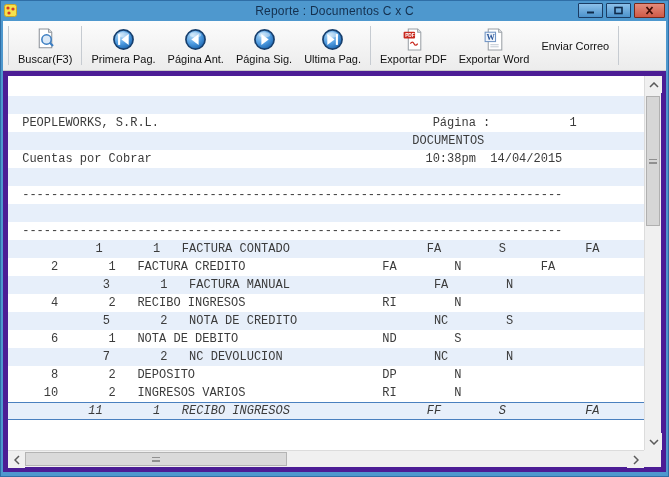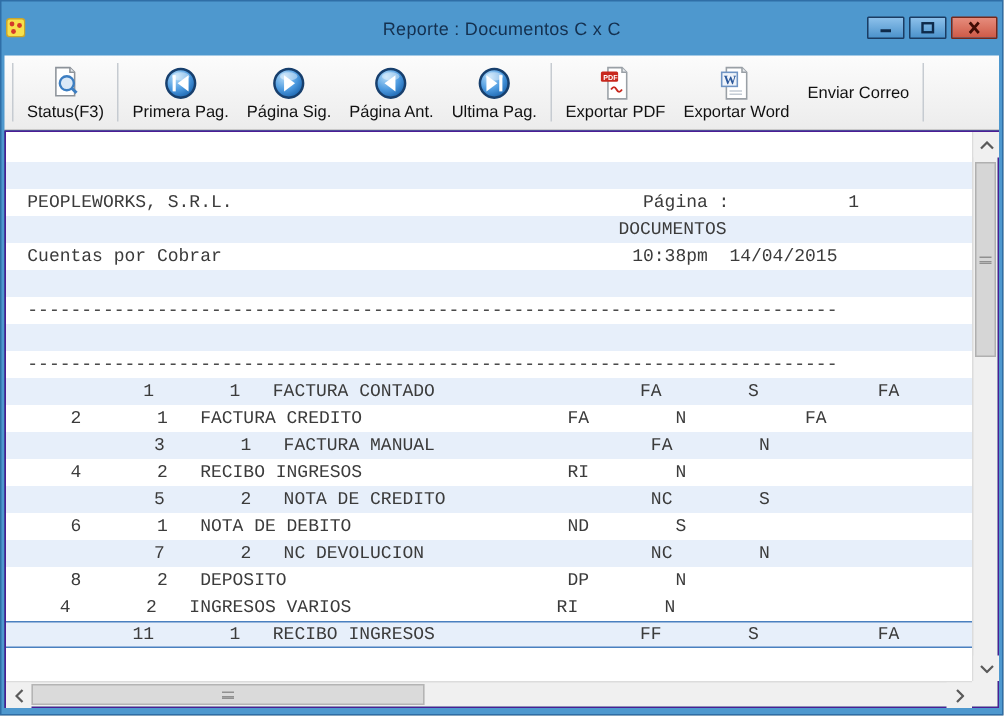--- a/index.html
+++ b/index.html
@@ -12,21 +12,21 @@
   body{background:#888;font-family:"Liberation Sans",sans-serif;}
   .window{
     width:669px;height:477px;
     background:var(--titlebar);
     display:flex;flex-direction:column;
     padding:0 3px 5px 3px;
     box-shadow:inset 0 0 0 1px #2f6ea6;
     position:relative;
   }
   
-  .titlebar{height:37px;display:flex;align-items:center;position:relative;flex:0 0 auto;}
+  .titlebar{height:21px;display:flex;align-items:center;position:relative;flex:0 0 auto;}
   .title{
     position:absolute;left:0;right:0;text-align:center;
     font-size:12px;color:#14304f;letter-spacing:.2px;
   }
   .appicon{width:13px;height:13px;margin-left:1px;display:block;z-index:1;}
   .wbtns{margin-left:auto;display:flex;gap:3px;z-index:1;padding-right:1px;}
   .wbtn{
     width:25px;height:15px;border:1px solid #1b3c63;
     background:linear-gradient(#8cc0ea,#4c93cc);
     display:flex;align-items:center;justify-content:center;border-radius:1px;
@@ -40,31 +40,31 @@
     border-bottom:1px solid #c9c9c9;
     display:flex;align-items:stretch;padding:1px 2px;
   }
   .tbtn{display:flex;flex-direction:column;align-items:center;justify-content:center;padding:2px 6px;gap:1px;}
   .tbtn .ticon svg{width:25px;height:25px;display:block;}
   .tlabel{font-size:11px;color:#111;white-space:nowrap;}
   .tsep{width:1px;background:#c6cbd1;margin:4px 3px;}
   
   .content{
     flex:1 1 auto;min-height:0;
-    border:1px solid #4c1d95;background:#0c4a6e;
+    border:5px solid #4c1d95;background:#4d7c0f;
     display:grid;grid-template-columns:1fr 17px;grid-template-rows:1fr 17px;
   }
   .viewport{overflow:hidden;background:#fff;padding-top:2px;}
   .rline{
     height:18px;line-height:18px;padding-left:7px;
     font-family:"Liberation Mono",monospace;font-size:12px;
     color:#3b3b3b;white-space:pre;
   }
   .rline.b{background:var(--stripe);text-align:center;}
-  .rline.sel{border-top:1px solid var(--selection);border-bottom:1px solid var(--selection);line-height:16px;}
+  .rline.sel{border-top:1px solid var(--selection);border-bottom:1px solid var(--selection);line-height:16px;font-style:italic;}
   
   .vscroll{position:relative;background:#f0f0f0;border-left:1px solid #dcdcdc;}
   .hscroll{position:relative;background:#f0f0f0;border-top:1px solid #dcdcdc;}
   .sarrow{position:absolute;width:17px;height:17px;display:flex;align-items:center;justify-content:center;background:#f0f0f0;}
   .vscroll .up{top:0;left:0;}
   .vscroll .down{bottom:0;left:0;}
   .hscroll .left{left:0;top:0;}
   .hscroll .right{right:0;top:0;}
   .vthumb{
     position:absolute;left:1px;width:14px;top:20px;height:130px;
@@ -120,21 +120,21 @@
 
     <div class="tbtn">
       <span class="ticon">
         <svg viewBox="0 0 24 24">
           <path d="M6 2 h9 l3 3 v15 H6 z" fill="#fff" stroke="#8d939a"></path>
           <path d="M15 2 v3 h3" fill="#e7eaee" stroke="#8d939a"></path>
           <circle cx="13" cy="12" r="4.5" fill="rgba(190,215,240,.55)" stroke="#3c7ec2" stroke-width="1.5"></circle>
           <line x1="16.2" y1="15.2" x2="19.2" y2="18.2" stroke="#3c7ec2" stroke-width="2"></line>
         </svg>
       </span>
-      <span class="tlabel">Status(F3)</span>
+      <span class="tlabel">Buscar(F3)</span>
     </div>
 
     <div class="tsep"></div>
 
     <div class="tbtn">
       <span class="ticon">
         <svg viewBox="0 0 24 24">
           <defs>
               <radialGradient id="n1" cx="35%" cy="28%" r="80%">
             <stop offset="0" stop-color="#b5dcf8"></stop>
@@ -148,50 +148,50 @@
           <polygon points="17,6.8 17,17.2 10,12" fill="#fff"></polygon>
         </svg>
       </span>
       <span class="tlabel">Primera Pag.</span>
     </div>
 
     <div class="tbtn">
       <span class="ticon">
         <svg viewBox="0 0 24 24">
           <defs>
+              <radialGradient id="n2" cx="35%" cy="28%" r="80%">
+            <stop offset="0" stop-color="#b5dcf8"></stop>
+                <stop offset=".55" stop-color="#4e9be0"></stop>
+                <stop offset="1" stop-color="#1660ab"></stop>
+          </radialGradient>
+            </defs>
+          <circle cx="12" cy="12" r="9.2" fill="url(#n2)" stroke="#173f6d" stroke-width="1.6"></circle>
+          <ellipse cx="12" cy="7.6" rx="5.6" ry="2.6" fill="rgba(255,255,255,.4)"></ellipse>
+          <polygon points="15,6.8 15,17.2 8,12" fill="#fff"></polygon>
+        </svg>
+      </span>
+      <span class="tlabel">Página Ant.</span>
+    </div>
+
+    <div class="tbtn">
+      <span class="ticon">
+        <svg viewBox="0 0 24 24">
+          <defs>
               <radialGradient id="n3" cx="35%" cy="28%" r="80%">
             <stop offset="0" stop-color="#b5dcf8"></stop>
                 <stop offset=".55" stop-color="#4e9be0"></stop>
                 <stop offset="1" stop-color="#1660ab"></stop>
           </radialGradient>
             </defs>
           <circle cx="12" cy="12" r="9.2" fill="url(#n3)" stroke="#173f6d" stroke-width="1.6"></circle>
           <ellipse cx="12" cy="7.6" rx="5.6" ry="2.6" fill="rgba(255,255,255,.4)"></ellipse>
           <polygon points="9,6.8 9,17.2 16,12" fill="#fff"></polygon>
         </svg>
       </span>
       <span class="tlabel">Página Sig.</span>
-    </div>
-
-    <div class="tbtn">
-      <span class="ticon">
-        <svg viewBox="0 0 24 24">
-          <defs>
-              <radialGradient id="n2" cx="35%" cy="28%" r="80%">
-            <stop offset="0" stop-color="#b5dcf8"></stop>
-                <stop offset=".55" stop-color="#4e9be0"></stop>
-                <stop offset="1" stop-color="#1660ab"></stop>
-          </radialGradient>
-            </defs>
-          <circle cx="12" cy="12" r="9.2" fill="url(#n2)" stroke="#173f6d" stroke-width="1.6"></circle>
-          <ellipse cx="12" cy="7.6" rx="5.6" ry="2.6" fill="rgba(255,255,255,.4)"></ellipse>
-          <polygon points="15,6.8 15,17.2 8,12" fill="#fff"></polygon>
-        </svg>
-      </span>
-      <span class="tlabel">Página Ant.</span>
     </div>
 
     <div class="tbtn">
       <span class="ticon">
         <svg viewBox="0 0 24 24">
           <defs>
               <radialGradient id="n4" cx="35%" cy="28%" r="80%">
             <stop offset="0" stop-color="#b5dcf8"></stop>
                 <stop offset=".55" stop-color="#4e9be0"></stop>
                 <stop offset="1" stop-color="#1660ab"></stop>
@@ -255,21 +255,21 @@
         <div class="rline b"></div>
         <div class="rline w"> ---------------------------------------------------------------------------</div>
         <div class="rline b">     1       1   FACTURA CONTADO                   FA        S           FA</div>
         <div class="rline w">     2       1   FACTURA CREDITO                   FA        N           FA</div>
         <div class="rline b">     3       1   FACTURA MANUAL                    FA        N           </div>
         <div class="rline w">     4       2   RECIBO INGRESOS                   RI        N           </div>
         <div class="rline b">     5       2   NOTA DE CREDITO                   NC        S           </div>
         <div class="rline w">     6       1   NOTA DE DEBITO                    ND        S           </div>
         <div class="rline b">     7       2   NC DEVOLUCION                     NC        N           </div>
         <div class="rline w">     8       2   DEPOSITO                          DP        N           </div>
-        <div class="rline w">    4       2   INGRESOS VARIOS                   RI        N           </div>
+        <div class="rline w">    10       2   INGRESOS VARIOS                   RI        N           </div>
         <div class="rline b sel">    11       1   RECIBO INGRESOS                   FF        S           FA</div>
         <div class="rline w"></div>
       </div>
 
     <div class="vscroll">
       <div class="sarrow up">
         <svg width="10" height="6" viewBox="0 0 10 6">
             <polyline points="1,5 5,1 9,5" fill="none" stroke="#5a5a5a" stroke-width="1.5"></polyline>
           </svg>
       </div>

